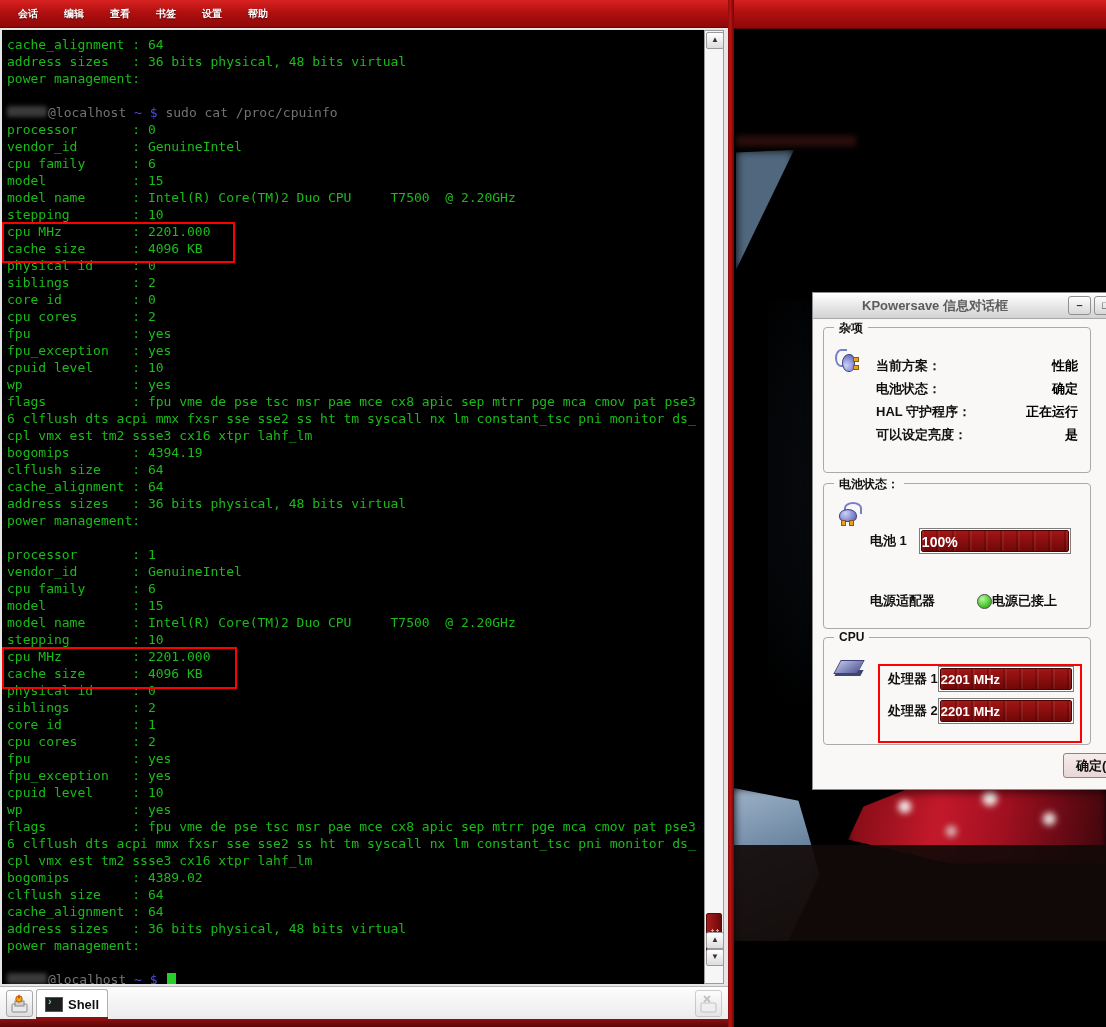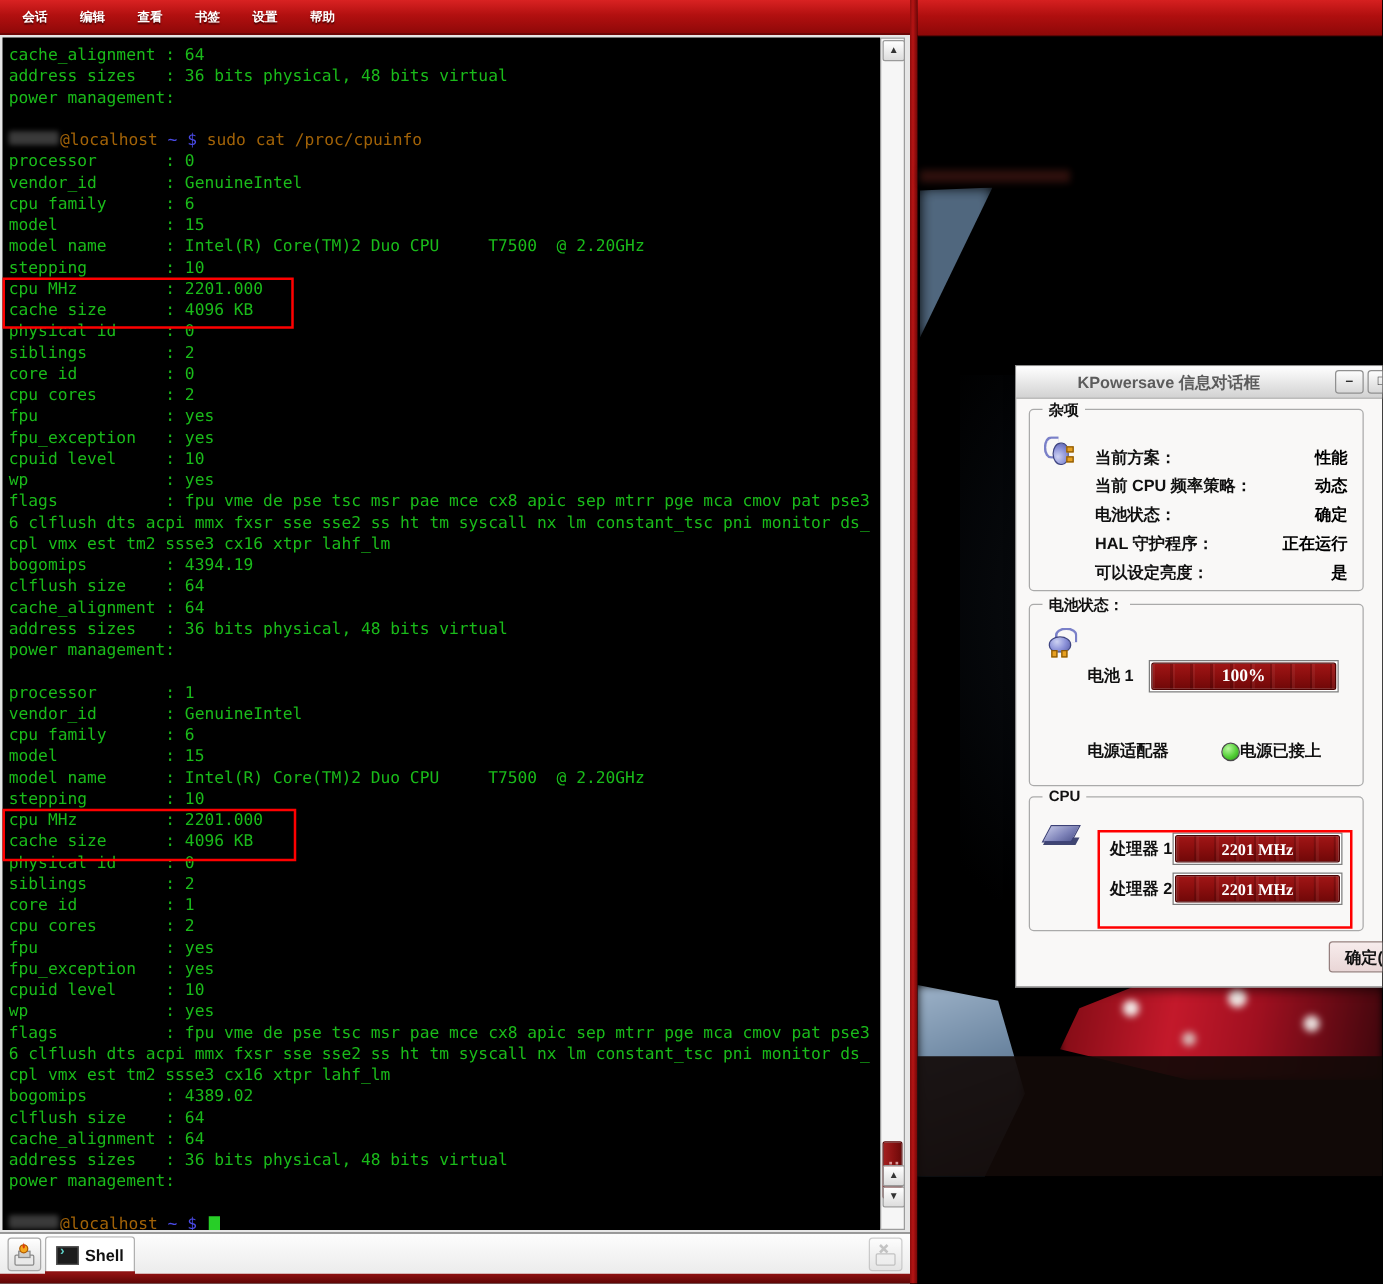--- a/index.html
+++ b/index.html
@@ -39,21 +39,21 @@
   .menu-item{color:#fff;font-size:10px;font-weight:700;text-shadow:0 1px 1px rgba(0,0,0,.5);cursor:default;}
 
   #term-frame{position:absolute;left:0;top:28px;width:728px;height:958px;background:#e6e6e6;}
   #terminal{position:absolute;left:2px;top:2px;width:702px;height:954px;background:#000;overflow:hidden;}
   #terminal-lines{position:absolute;left:5px;top:6px;
       font-family:"DejaVu Sans Mono",monospace;font-size:13px;line-height:17px;
       color:#1abb1a;white-space:pre;}
   .tl{height:17px;}
   .p-user{display:inline-block;width:40px;height:11px;margin-right:1px;vertical-align:baseline;
       background:#3a3a3a;filter:blur(2px);border-radius:2px;}
-  .p-host{color:#a16207;}
+  .p-host{color:#737373;}
   .p-sym{color:#4a4ae6;}
   .p-cursor{display:inline-block;width:9px;height:14px;background:#27ce27;vertical-align:text-bottom;margin-left:2px;}
 
   
   #scrollbar{position:absolute;left:704px;top:2px;width:20px;height:954px;background:#f6f6f6;
       border:1px solid #9c9c9c;box-sizing:border-box;}
   .sb-btn{position:absolute;left:1px;width:16px;height:15px;background:linear-gradient(#fff,#ddd);
       border:1px solid #9a9a9a;border-radius:2px;color:#333;font-size:8px;line-height:14px;text-align:center;}
   #sb-up-top{top:1px;}
   #sb-up-bottom{bottom:34px;}
@@ -116,21 +116,21 @@
   #misc-icon{left:10px;top:22px;transform:rotate(-90deg);}
   #battery-icon{left:12px;top:18px;}
 
   
   #battery-row{position:absolute;left:46px;top:44px;right:14px;display:flex;align-items:center;}
   #battery-label{font-size:13px;font-weight:700;color:#111;}
   .redbar-well{border:1px solid #7d7d7d;background:#fff;padding:1px;box-sizing:border-box;}
   .redbar{position:relative;height:100%;border:1px solid #4e0202;border-radius:2px;box-sizing:border-box;
       background:repeating-linear-gradient(90deg,rgba(255,255,255,.06) 0 2px,rgba(0,0,0,0) 2px 14px,rgba(0,0,0,.18) 14px 16px),
                  linear-gradient(#a01616,#8a0e0e 50%,#700808);
-      color:#fff;font-weight:700;text-align:center;font-family:Liberation Serif, serif;}
+      color:#fff;font-weight:700;text-align:left;}
   #battery-bar-well{margin-left:12px;width:152px;height:26px;}
   #battery-bar{font-size:14px;line-height:22px;}
   #adapter-row{position:absolute;left:46px;top:108px;right:14px;display:flex;align-items:center;}
   #adapter-label{font-size:13px;font-weight:700;color:#111;}
   #adapter-led{margin-left:42px;width:15px;height:15px;border-radius:50%;
       background:radial-gradient(circle at 35% 30%,#b8f79e,#52cf35 55%,#2b8f18);border:1px solid #4a4a4a;box-sizing:border-box;}
   #adapter-status{font-size:13px;font-weight:700;color:#111;}
 
   
   .chip-icon{position:absolute;left:12px;top:20px;width:28px;height:22px;}
@@ -243,24 +243,20 @@
         <div class="plug-body"></div>
         <div class="plug-prong1"></div>
         <div class="plug-prong2"></div>
       </div>
       <div class="misc-rows">
         <div class="misc-row">
           <span class="misc-label">当前方案：</span>
           <span class="misc-value">性能</span>
         </div>
         <div class="misc-row">
-          <span class="misc-label">当前 CPU 频率策略：</span>
-          <span class="misc-value">动态</span>
-        </div>
-        <div class="misc-row">
           <span class="misc-label">电池状态：</span>
           <span class="misc-value">确定</span>
         </div>
         <div class="misc-row">
           <span class="misc-label">HAL 守护程序：</span>
           <span class="misc-value">正在运行</span>
         </div>
         <div class="misc-row">
           <span class="misc-label">可以设定亮度：</span>
           <span class="misc-value">是</span>

